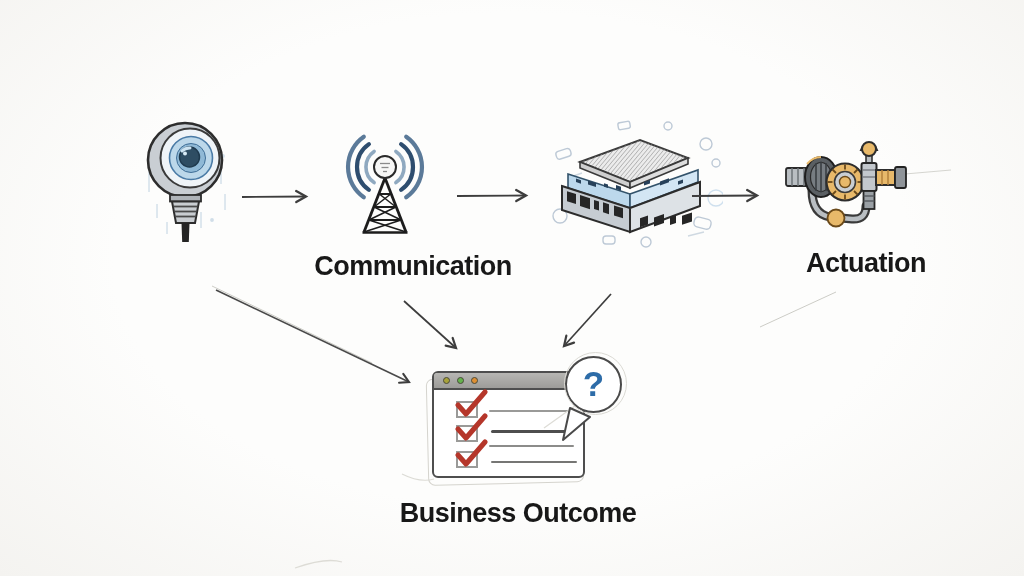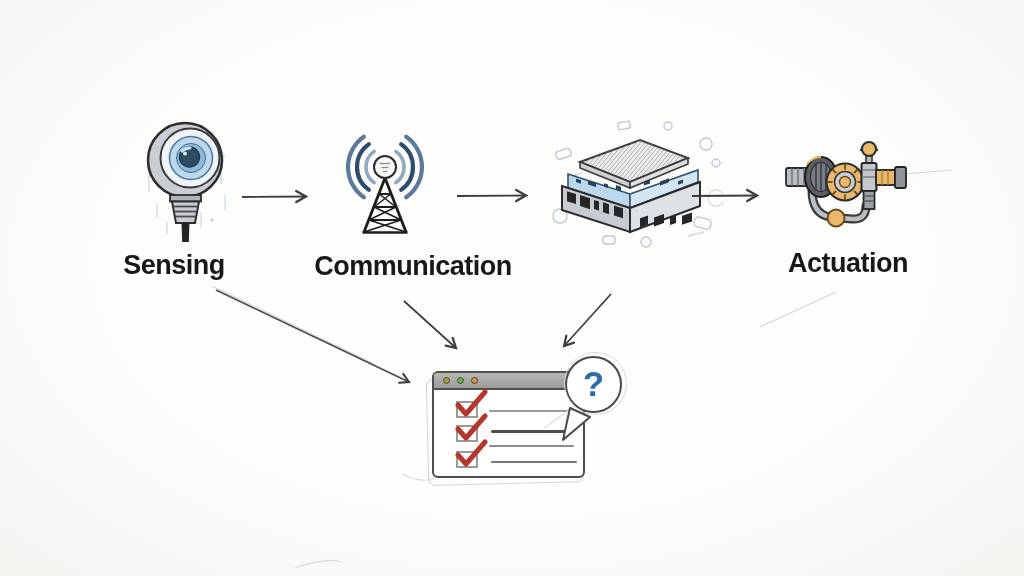--- a/index.html
+++ b/index.html
@@ -299,23 +299,22 @@
     </g>
 
     <g>
       <rect x="93" y="40" width="19" height="15" fill="#e8b96a" stroke="#2d2d2d" stroke-width="2"></rect>
       <line x1="99" y1="40" x2="99" y2="55" stroke="#b3823d" stroke-width="1.5"></line>
       <line x1="105" y1="40" x2="105" y2="55" stroke="#b3823d" stroke-width="1.5"></line>
       <rect x="112" y="37" width="11" height="21" rx="2" fill="#8f9499" stroke="#222222" stroke-width="1.8"></rect>
     </g>
   </svg>
 
-  <div class="node-label" style="left:174px;top:250px;">Sensing</div>
   <div class="node-label" style="left:413px;top:251px;">Communication</div>
-  <div class="node-label" style="left:848px;top:248px;">Actuation</div>
+  <div class="node-label" style="left:866px;top:248px;">Actuation</div>
 
   <div class="window-ghost"></div>
 
   <div class="window">
     <div class="titlebar">
       <span class="dot dot-1"></span>
       <span class="dot dot-2"></span>
       <span class="dot dot-3"></span>
     </div>
     <div class="win-body">
@@ -345,14 +344,15 @@
     </div>
   </div>
 
   <svg class="bubble-tail" width="36" height="42" viewBox="0 0 36 42">
     <path d="M12,4 L5,36 L32,13 Z" fill="#ffffff" stroke="#4a4a4a" stroke-width="2" stroke-linejoin="round"></path>
   </svg>
   <div class="bubble">
     <span class="qmark">?</span>
   </div>
 
+  <div class="outcome-label">Business Outcome</div>
 
 </div>
 
 </body></html>

